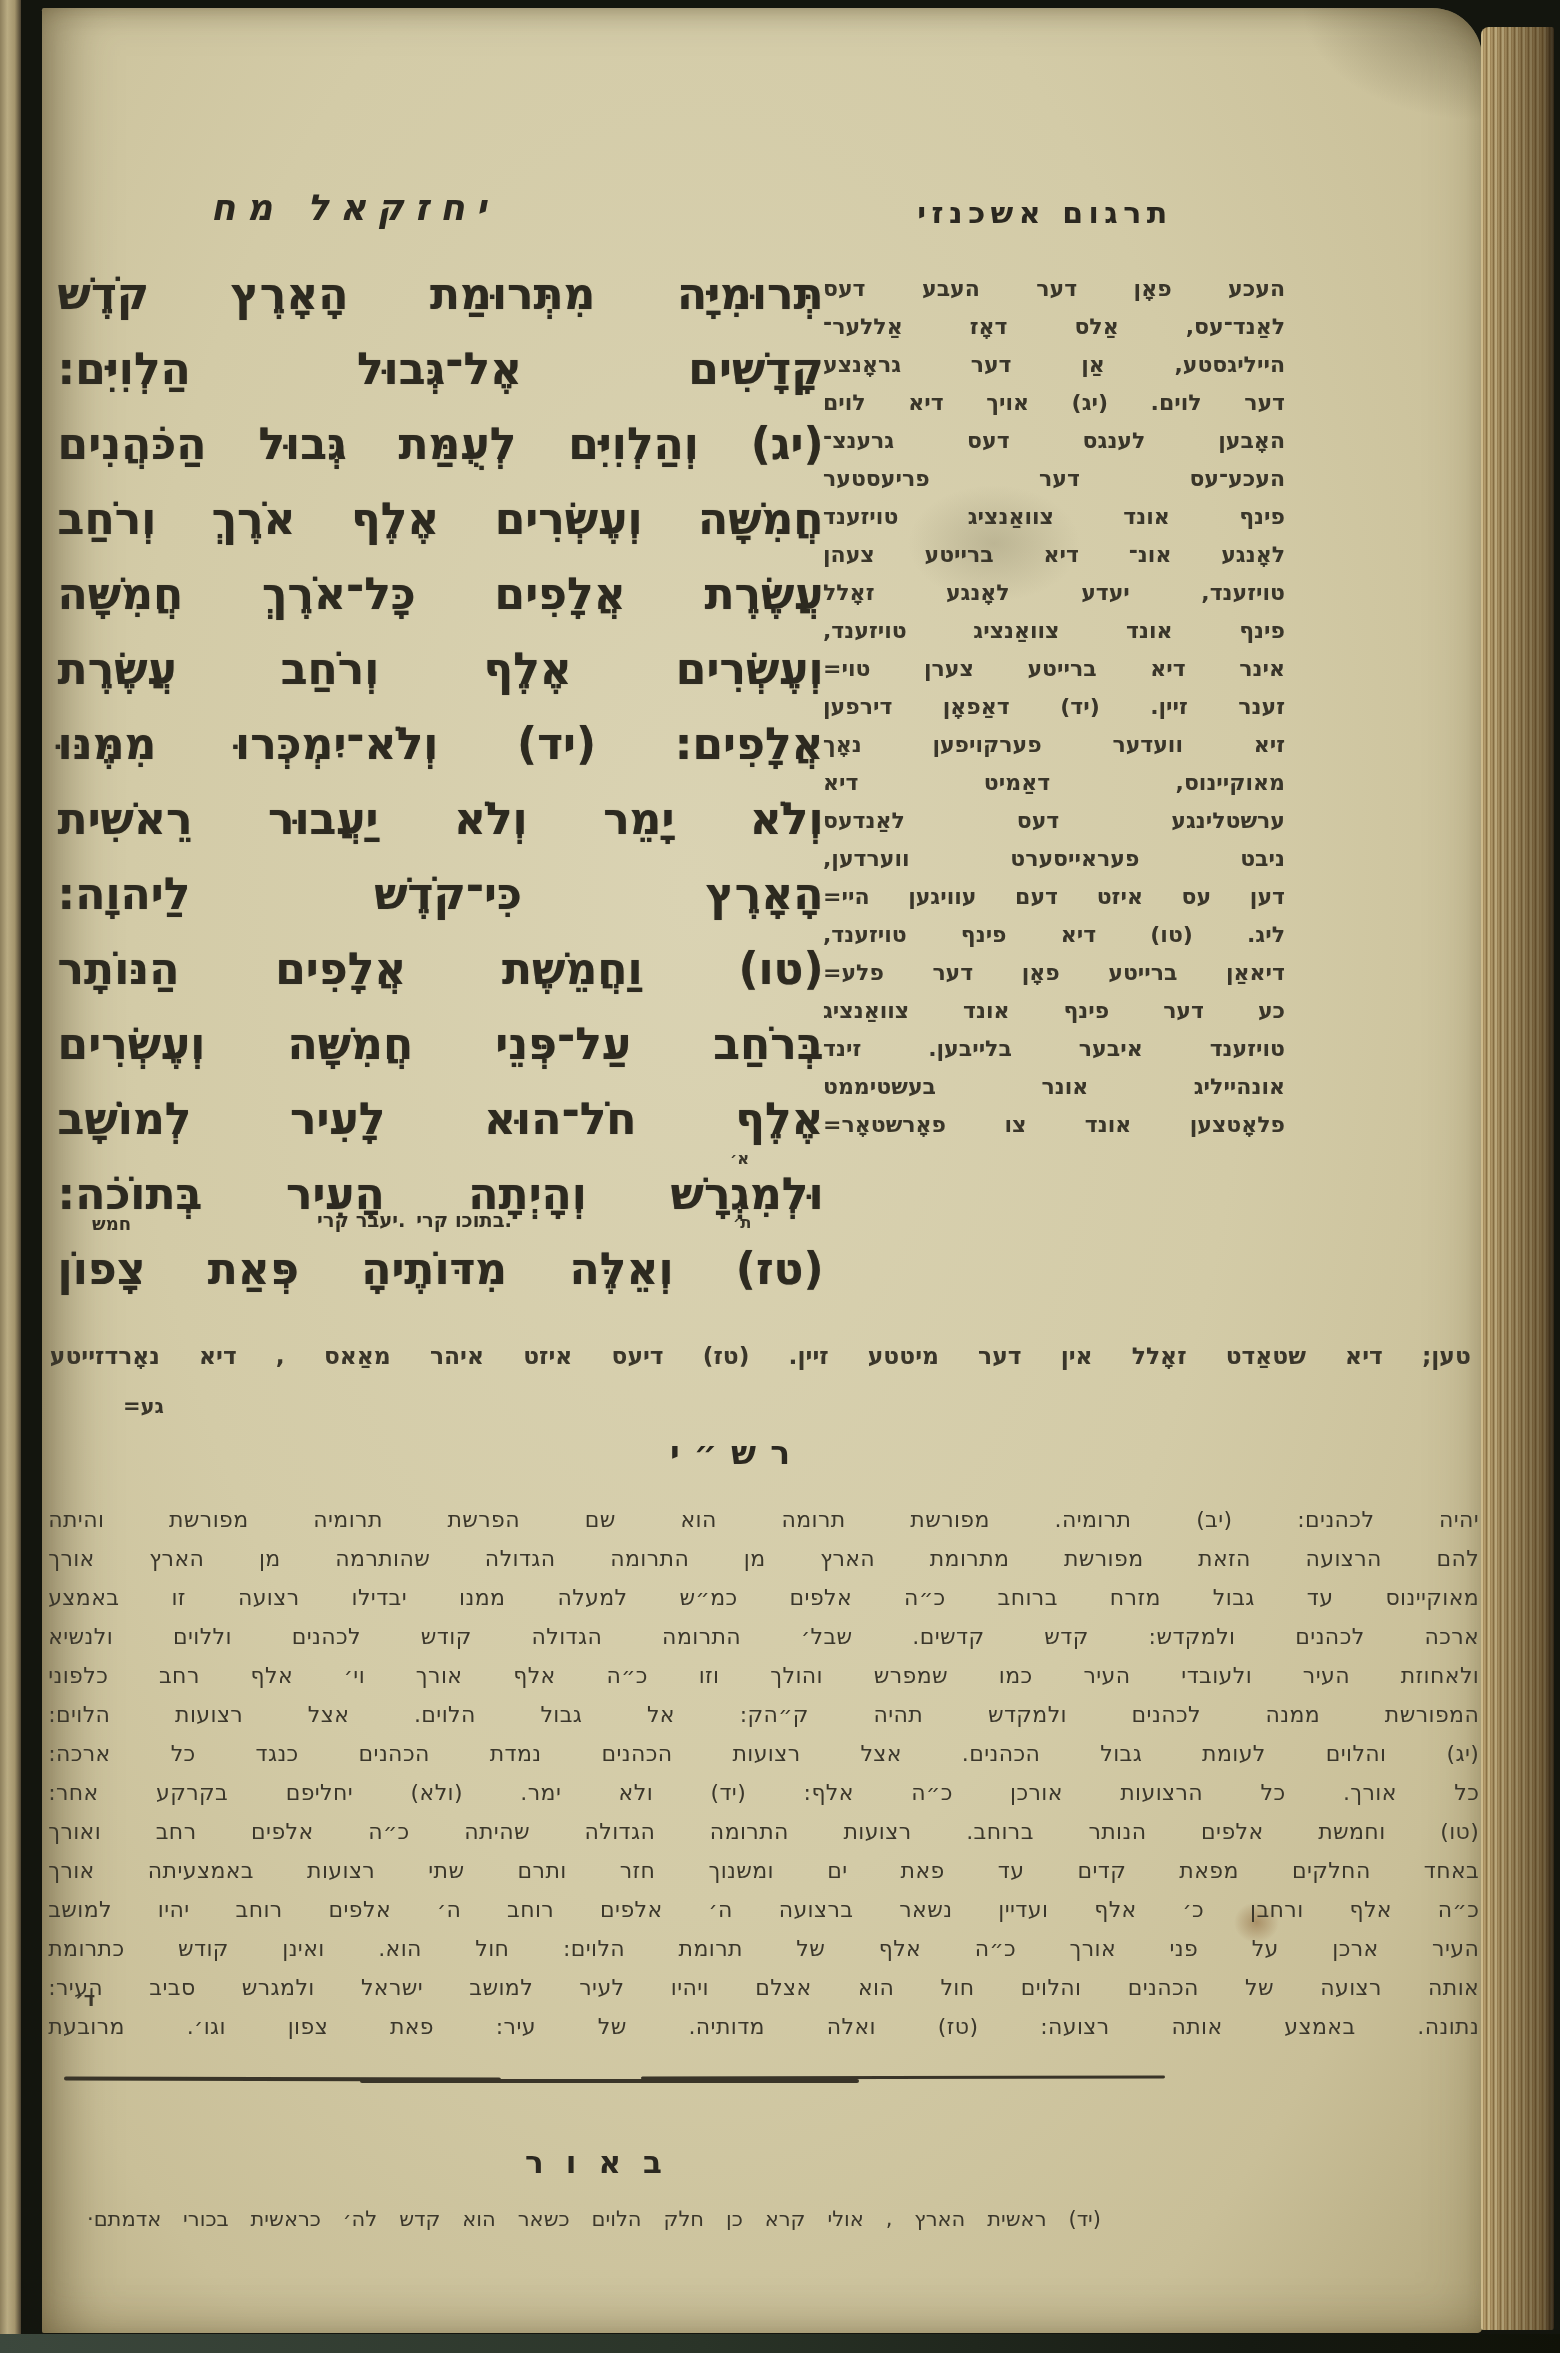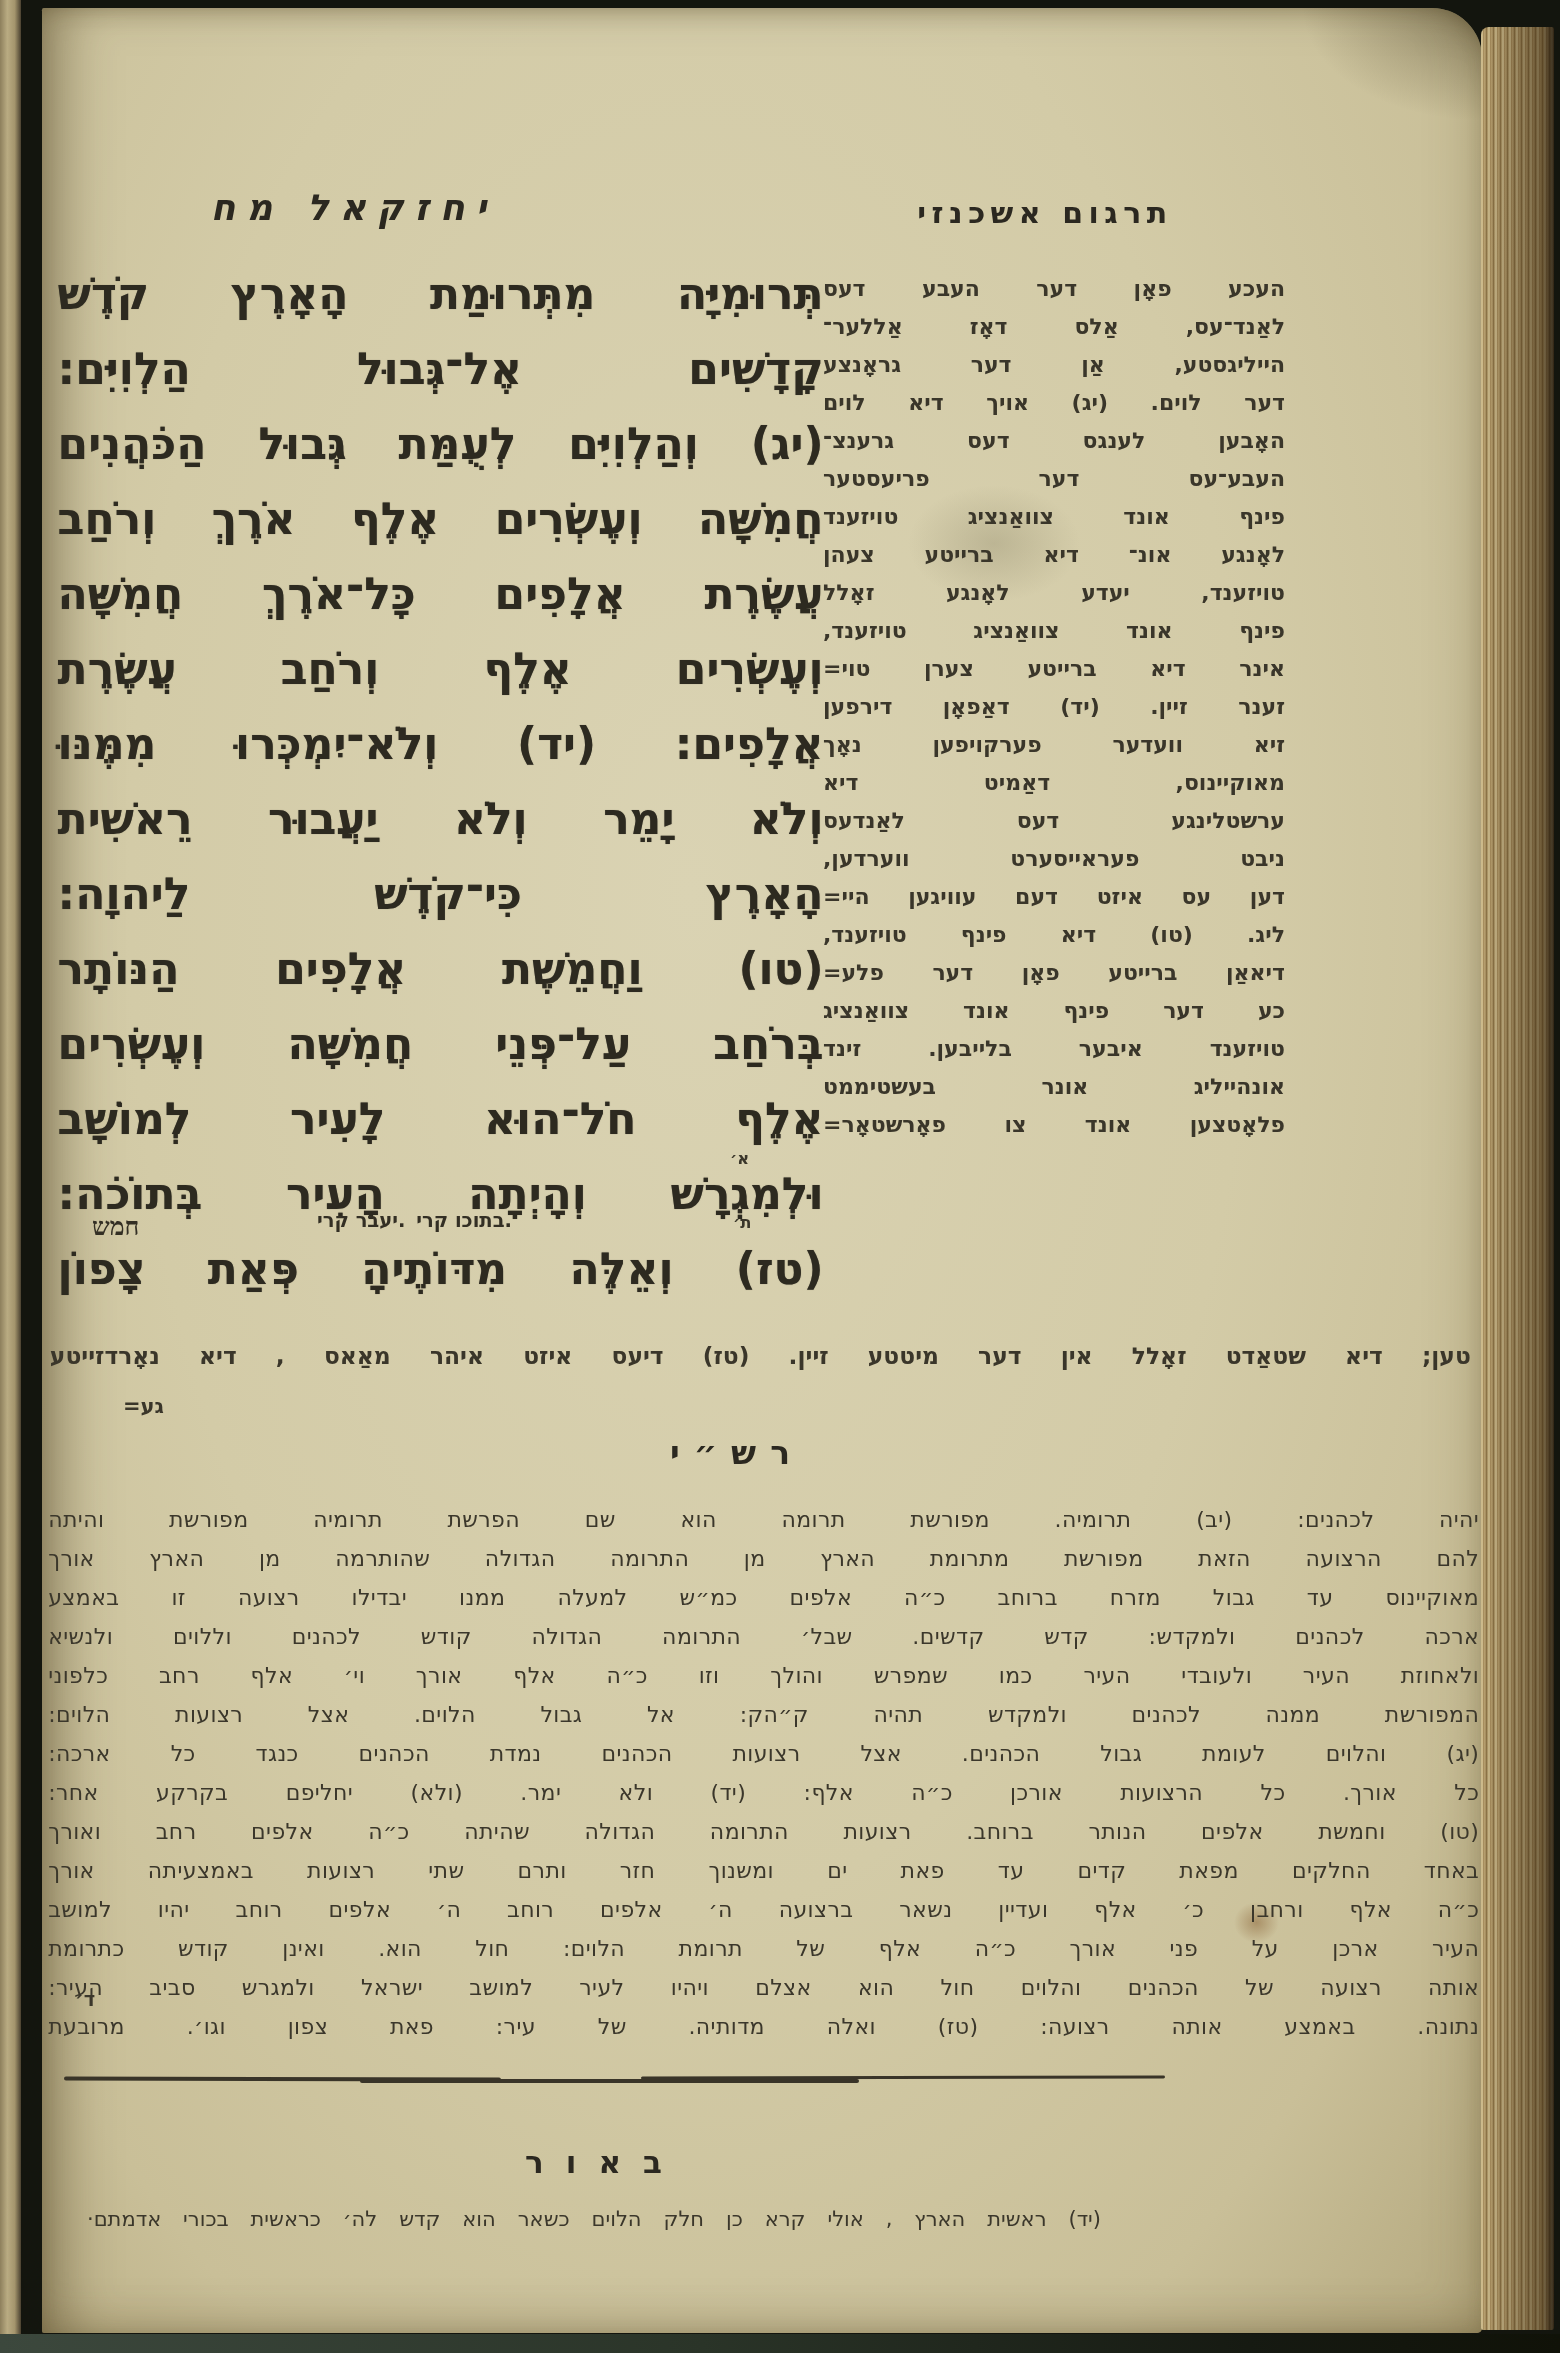--- a/index.html
+++ b/index.html
@@ -36,21 +36,21 @@
   .bline{font-size:44px;line-height:75px;font-weight:bold;color:#2d2a20;
     text-align:justify;text-align-last:justify;white-space:nowrap;
     text-shadow:0 0 0.8px rgba(45,42,32,.55);}
 
   .targum-col{position:absolute;left:781px;top:262px;width:462px;direction:rtl;}
   .yline{font-size:22px;line-height:38px;font-weight:bold;color:#3a362a;
     text-align:justify;text-align-last:justify;white-space:nowrap;}
 
   .kri-notes{position:absolute;left:275px;top:1201px;width:195px;display:flex;
     justify-content:space-between;direction:ltr;font-size:19.5px;font-weight:bold;color:#332f24;}
-  .quire-mark{position:absolute;left:50px;top:1205px;font-size:25px;font-weight:bold;color:#332f24;font-family:Liberation Serif, serif;}
+  .quire-mark{position:absolute;left:50px;top:1205px;font-size:18px;font-weight:bold;color:#332f24;}
   .margin-letter{position:absolute;font-size:16.4px;font-weight:bold;color:#3a362a;}
   .ml-a{left:688px;top:1141px;}
   .ml-b{left:691px;top:1205px;}
 
   .targum-cont{position:absolute;left:7.8px;top:1334px;width:1421px;direction:rtl;
     font-size:23.4px;font-weight:bold;color:#3a362a;text-align:justify;text-align-last:justify;white-space:nowrap;}
   .catchword-ge{position:absolute;left:81px;top:1386px;font-size:21px;font-weight:bold;color:#3a362a;}
 
   .rashi-hdr{left:508px;top:1425px;width:374px;font-size:33px;letter-spacing:14px;}
   .rashi-col{position:absolute;left:6.2px;top:1473px;width:1431px;direction:rtl;margin-top:19px;}
@@ -98,21 +98,21 @@
       <div class="bline">וּלְמִגְרָשׁ וְהָיְתָה הָעִיר בְּתוֹכֹה:</div>
       <div class="bline">(טז) וְאֵלֶּה מִדּוֹתֶיהָ פְּאַת צָפוֹן</div>
     </div>
 
   <div class="targum-col">
       <div class="yline">העכע פאָן דער העבע דעס</div>
       <div class="yline">לאַנד־עס, אַלס דאָז אַללער־</div>
       <div class="yline">הייליגסטע, אַן דער גראָנצע</div>
       <div class="yline">דער לוים. (יג) אויך דיא לוים</div>
       <div class="yline">האָבען לענגס דעס גרענצ־</div>
-      <div class="yline">העבע־עס דער פריעסטער</div>
+      <div class="yline">העכע־עס דער פריעסטער</div>
       <div class="yline">פינף אונד צוואַנציג טויזענד</div>
       <div class="yline">לאָנגע אונ־ דיא ברייטע צעהן</div>
       <div class="yline">טויזענד, יעדע לאָנגע זאָלל</div>
       <div class="yline">פינף אונד צוואַנציג טויזענד,</div>
       <div class="yline">אינר דיא ברייטע צערן טוי=</div>
       <div class="yline">זענר זיין. (יד) דאַפאָן דירפען</div>
       <div class="yline">זיא וועדער פערקויפען נאָך</div>
       <div class="yline">מאוקיינוס, דאַמיט דיא</div>
       <div class="yline">ערשטלינגע דעס לאַנדעס</div>
       <div class="yline">ניבט פעראייסערט ווערדען,</div>

